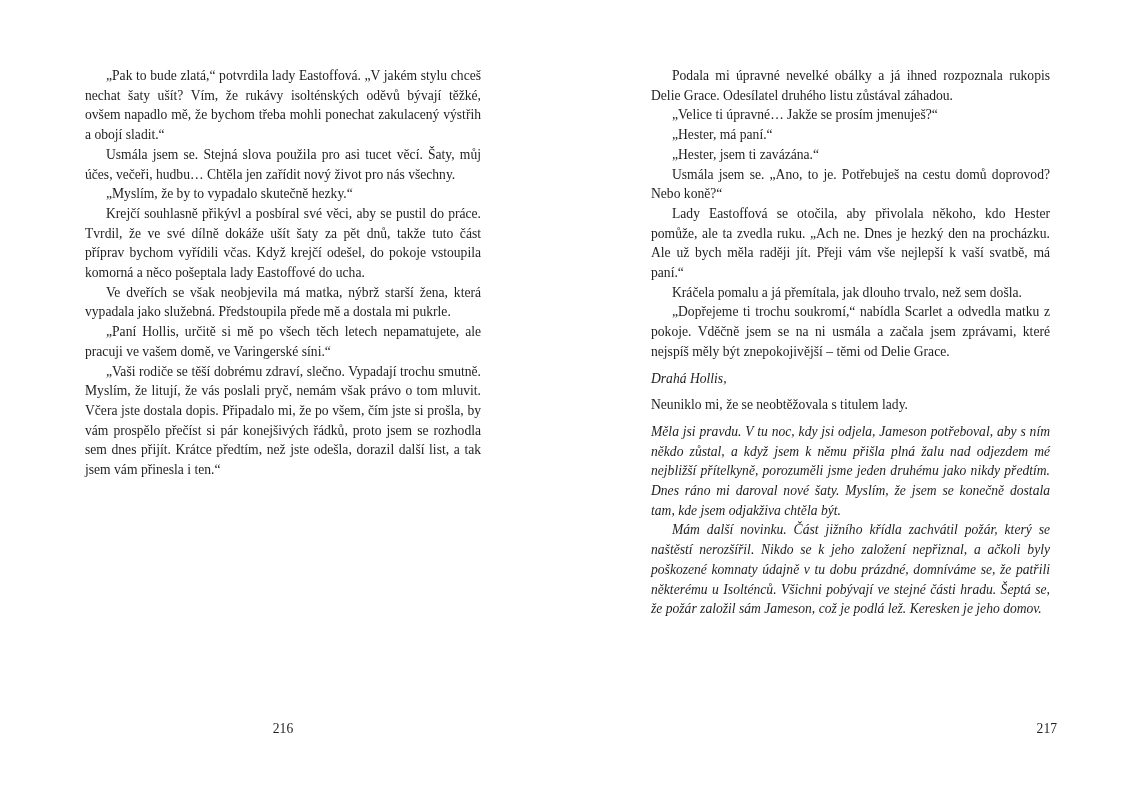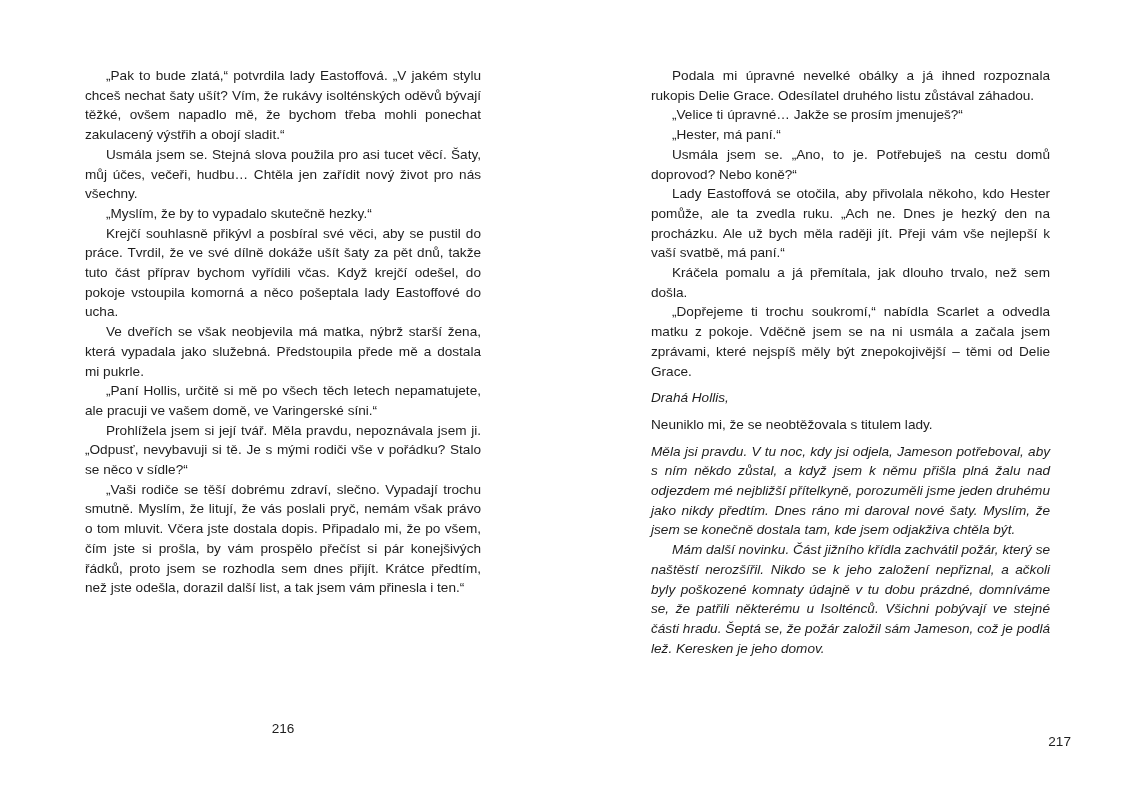--- a/index.html
+++ b/index.html
@@ -5,21 +5,21 @@
   html, body {
     margin: 0;
     padding: 0;
     background: #ffffff;
   }
   .book {
     position: relative;
     width: 1132px;
     height: 800px;
     background: #ffffff;
-    font-family: Liberation Sans, sans-serif;
+    font-family: Liberation Serif, serif;
     color: #1e1e1e;
     overflow: hidden;
   }
   .column {
     position: absolute;
     top: 66px;
     text-align: justify;
     font-size: 13.6px;
     line-height: 19.7px;
     hyphens: auto;
@@ -36,42 +36,42 @@
   .column p.italic { font-style: italic; }
   .column p.space-before { margin-top: 7px; }
   .page-number {
     position: absolute;
     top: 719px;
     font-size: 13.6px;
     line-height: 19.7px;
     color: #1e1e1e;
   }
   .pn-left  { left: 85px;  width: 396px; text-align: center; }
-  .pn-right { left: 672px; width: 399px; text-align: right; margin-top: 13px; }
+  .pn-right { left: 658px; width: 399px; text-align: right; }
 </style>
 </head>
 <body>
 
 <div class="book">
 
   <div class="column col-left">
       <p class="indent">„Pak to bude zlatá,“ potvrdila lady Eastoffová. „V jakém stylu chceš nechat šaty ušít? Vím, že rukávy isolténských oděvů bývají těžké, ovšem napadlo mě, že bychom třeba mohli ponechat zakulacený výstřih a obojí sladit.“</p>
       <p class="indent">Usmála jsem se. Stejná slova použila pro asi tucet věcí. Šaty, můj účes, večeři, hudbu… Chtěla jen zařídit nový život pro nás všechny.</p>
       <p class="indent">„Myslím, že by to vypadalo skutečně hezky.“</p>
       <p class="indent">Krejčí souhlasně přikývl a posbíral své věci, aby se pustil do práce. Tvrdil, že ve své dílně dokáže ušít šaty za pět dnů, takže tuto část příprav bychom vyřídili včas. Když krejčí odešel, do pokoje vstoupila komorná a něco pošeptala lady Eastoffové do ucha.</p>
       <p class="indent">Ve dveřích se však neobjevila má matka, nýbrž starší žena, která vypadala jako služebná. Předstoupila přede mě a dostala mi pukrle.</p>
       <p class="indent">„Paní Hollis, určitě si mě po všech těch letech nepamatujete, ale pracuji ve vašem domě, ve Varingerské síni.“</p>
-      <p class="indent">Prohlížela jsem si její tvář. Měla pravdu, nepoznávala jsem ji. „Odpusť, nevybavuji si tě. Je s mými rodiči vše v pořádku? Stalo se něco v sídle?“</p>
       <p class="indent">„Vaši rodiče se těší dobrému zdraví, slečno. Vypadají trochu smutně. Myslím, že litují, že vás poslali pryč, nemám však právo o tom mluvit. Včera jste dostala dopis. Připadalo mi, že po všem, čím jste si prošla, by vám prospělo přečíst si pár konejšivých řádků, proto jsem se rozhodla sem dnes přijít. Krátce předtím, než jste odešla, dorazil další list, a tak jsem vám přinesla i ten.“</p>
     </div>
 
   <div class="column col-right">
       <p class="indent">Podala mi úpravné nevelké obálky a já ihned rozpoznala rukopis Delie Grace. Odesílatel druhého listu zůstával záhadou.</p>
       <p class="indent">„Velice ti úpravné… Jakže se prosím jmenuješ?“</p>
       <p class="indent">„Hester, má paní.“</p>
+      <p class="indent">„Hester, jsem ti zavázána.“</p>
       <p class="indent">Usmála jsem se. „Ano, to je. Potřebuješ na cestu domů doprovod? Nebo koně?“</p>
       <p class="indent">Lady Eastoffová se otočila, aby přivolala někoho, kdo Hester pomůže, ale ta zvedla ruku. „Ach ne. Dnes je hezký den na procházku. Ale už bych měla raději jít. Přeji vám vše nejlepší k vaší svatbě, má paní.“</p>
       <p class="indent">Kráčela pomalu a já přemítala, jak dlouho trvalo, než sem došla.</p>
       <p class="indent">„Dopřejeme ti trochu soukromí,“ nabídla Scarlet a odvedla matku z pokoje. Vděčně jsem se na ni usmála a začala jsem zprávami, které nejspíš měly být znepokojivější – těmi od Delie Grace.</p>
       <p class="italic space-before">Drahá Hollis,</p>
       <p class="space-before">Neuniklo mi, že se neobtěžovala s titulem lady.</p>
       <p class="italic space-before">Měla jsi pravdu. V tu noc, kdy jsi odjela, Jameson potřeboval, aby s ním někdo zůstal, a když jsem k němu přišla plná žalu nad odjezdem mé nejbližší přítelkyně, porozuměli jsme jeden druhému jako nikdy předtím. Dnes ráno mi daroval nové šaty. Myslím, že jsem se konečně dostala tam, kde jsem odjakživa chtěla být.</p>
       <p class="indent italic">Mám další novinku. Část jižního křídla zachvátil požár, který se naštěstí nerozšířil. Nikdo se k jeho založení nepřiznal, a ačkoli byly poškozené komnaty údajně v tu dobu prázdné, domníváme se, že patřili některému u Isolténců. Všichni pobývají ve stejné části hradu. Šeptá se, že požár založil sám Jameson, což je podlá lež. Keresken je jeho domov.</p>
     </div>
 

